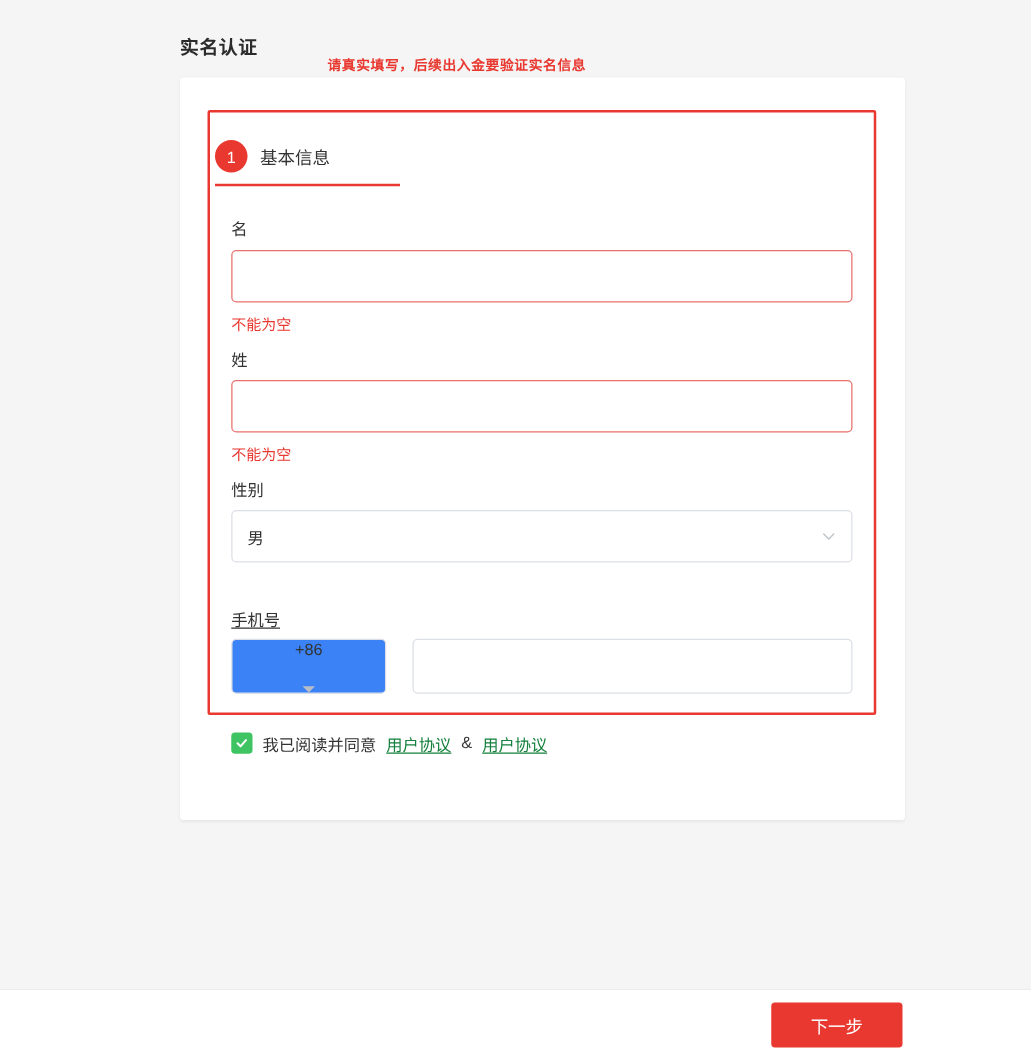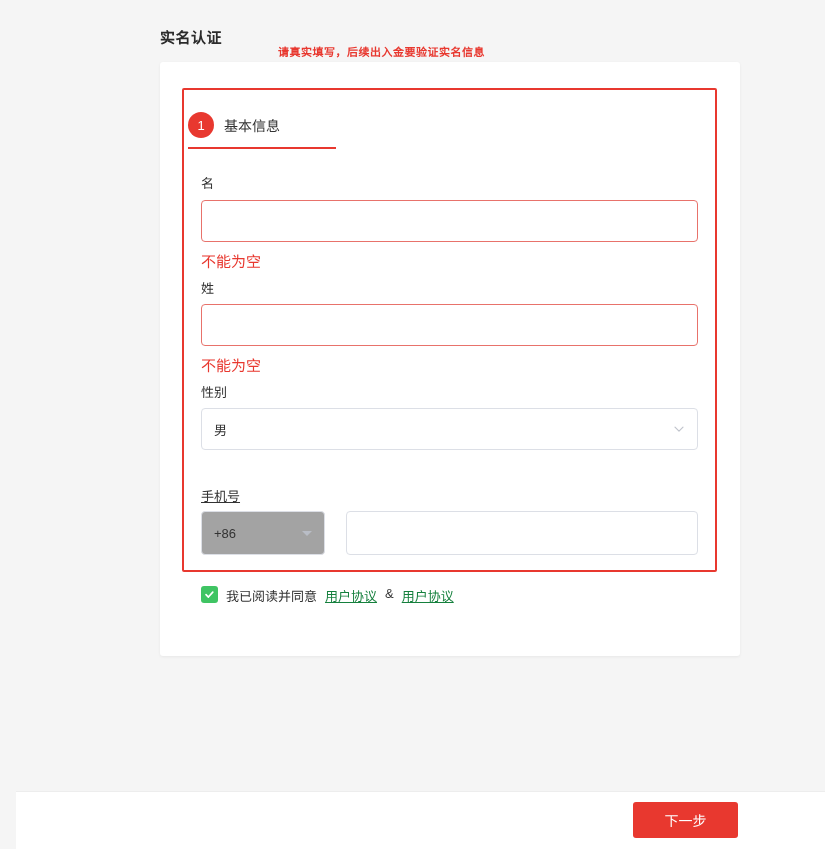--- a/index.html
+++ b/index.html
@@ -11,21 +11,21 @@
     height: 849px;
     background: #f5f5f5;
     font-family: "Liberation Sans", sans-serif;
     color: #333;
     position: relative;
     overflow: hidden;
   }
 
   .page {
     position: absolute;
-    left: 16px; top: 0;
+    left: 0; top: 0;
     width: 684px;
     height: 849px;
   }
 
   
   .page-title {
     position: absolute;
     left: 144px;
     top: 26px;
     font-size: 15px;
@@ -120,21 +120,21 @@
     font-size: 13px;
     color: #333;
     font-family: "Liberation Sans", sans-serif;
     outline: none;
   }
   .text-input.neutral {
     border: 1px solid #dcdfe6;
   }
   .error-text {
     position: absolute;
-    font-size: 15px;
+    font-size: 12px;
     color: #e8382f;
   }
 
   
   .select-box {
     position: absolute;
     left: 185px;
     top: 408px;
     width: 497px;
     height: 42px;
@@ -160,26 +160,27 @@
   
   .phone-code {
     position: absolute;
     left: 185px;
     top: 511px;
     width: 124px;
     height: 44px;
     box-sizing: border-box;
     border: 1px solid #dcdfe6;
     border-radius: 4px;
-    background: #a3a3a3;
+    background: #3b82f6;
     display: flex;
     align-items: center;
     padding: 0 12px;
     font-size: 13px;
     color: #333;
+    flex-direction: column;
   }
   .phone-code-value { flex: 1; }
   .caret-down {
     width: 0; height: 0;
     border-left: 5px solid transparent;
     border-right: 5px solid transparent;
     border-top: 5px solid #b9bdc6;
   }
   .phone-number {
     left: 330px;

